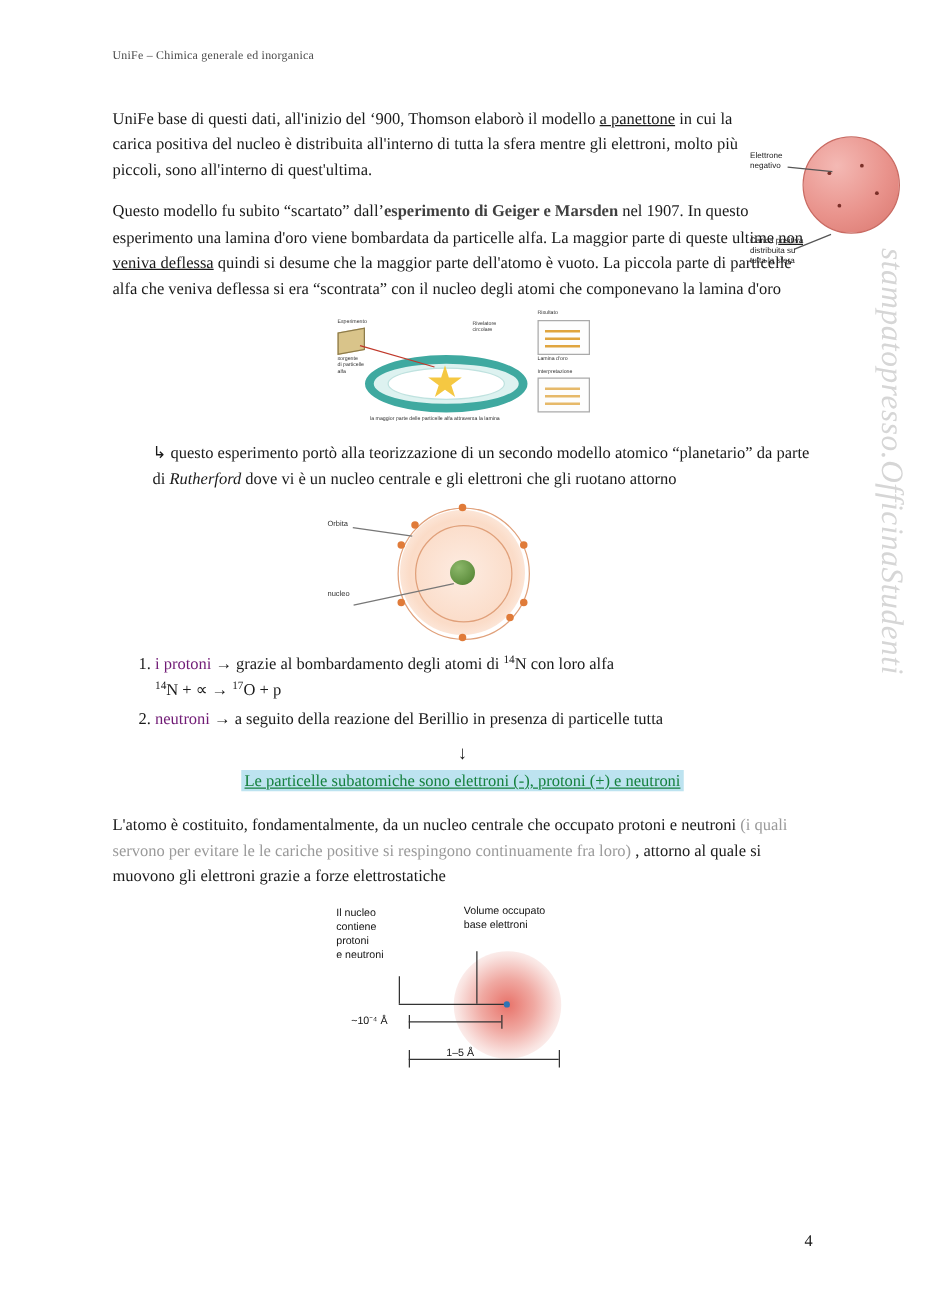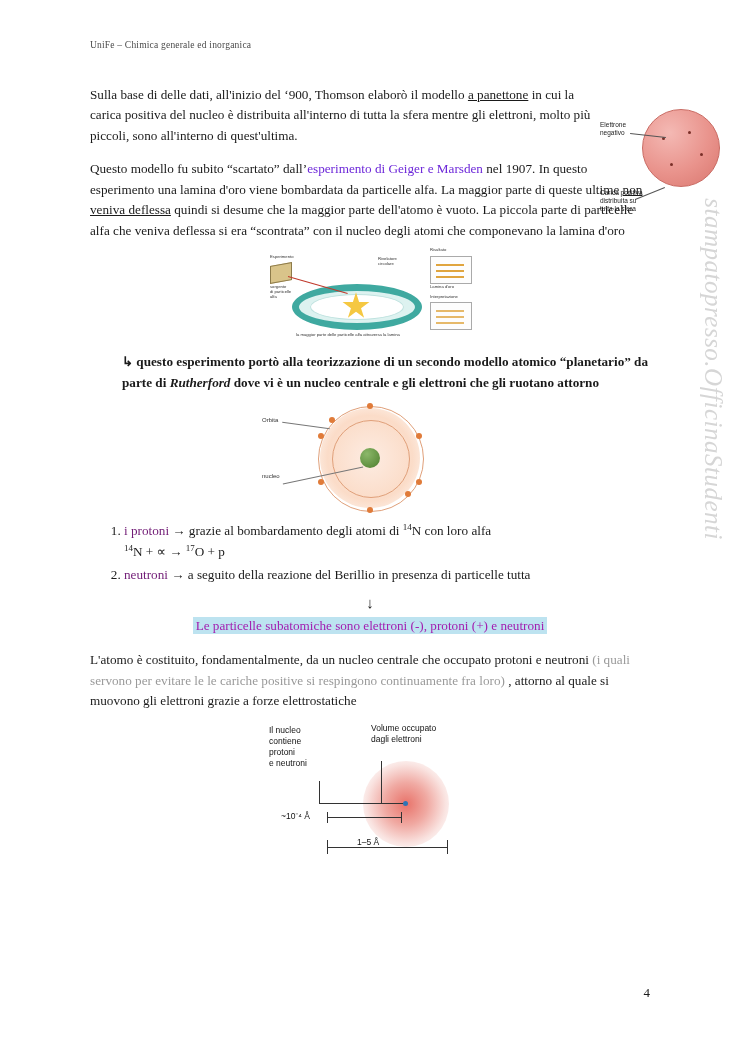--- a/index.html
+++ b/index.html
@@ -37,21 +37,21 @@
     width: 560px;
   }
   p.para {
     margin: 0 0 13px 0;
     font-size: 13.2px;
     line-height: 1.55;
     text-align: left;
   }
   .u { text-decoration: underline; }
   .blue { color: #701a75; }
-  .blue-b { color: #6d28d9; font-weight: normal; }
+  .blue-b { color: #404040; font-weight: bold; }
   .ital { font-style: italic; }
   .sup { font-size: 9px; vertical-align: super; }
 
   .narrow { width: 505px; }
 
   
   .fig-thomson {
     position: absolute;
     top: 95px;
     left: 600px;
@@ -220,23 +220,24 @@
     text-align: center;
     font-size: 15px;
     margin: 8px 0 4px 0;
   }
   .highlight-line {
     text-align: center;
     margin: 0 0 16px 0;
   }
   .highlight {
     background: #bde3f0;
-    color: #a21caf;
+    color: #15803d;
     font-size: 13.2px;
     padding: 1px 3px;
+    text-decoration: underline;
   }
   .grey { color: #9a9a9a; }
 
   
   .fig-atom {
     position: relative;
     margin: 12px auto 0 auto;
     width: 250px;
     height: 140px;
   }
@@ -298,21 +299,20 @@
     right: 95px;
     bottom: 52px;
     font-size: 13px;
     color: #1a1a1a;
   }
   .indent-note {
     margin: 0 0 10px 0;
     padding-left: 32px;
     font-size: 13.2px;
     line-height: 1.55;
-    font-weight: bold;
   }
 </style>
 </head>
 <body>
 
 <div class="page">
 
   <div class="header">UniFe – Chimica generale ed inorganica</div>
 
   <div class="fig-thomson">
@@ -326,21 +326,21 @@
     <div class="fig-label" style="left:0px; top:26px; white-space:pre;">Elettrone
 negativo</div>
     <div class="fig-label" style="left:0px; top:94px; white-space:pre;">Carica positiva
 distribuita su
 tutta la sfera</div>
   </div>
 
   <div class="content">
 
     <p class="para narrow">
-      <span>Sulla base di delle dati, all'inizio del ‘900, Thomson elaborò il modello </span><span class="u">a panettone</span><span> in cui la carica positiva del nucleo è distribuita all'interno di tutta la sfera mentre gli elettroni, molto più piccoli, sono all'interno di quest'ultima.</span>
+      <span>UniFe base di questi dati, all'inizio del ‘900, Thomson elaborò il modello </span><span class="u">a panettone</span><span> in cui la carica positiva del nucleo è distribuita all'interno di tutta la sfera mentre gli elettroni, molto più piccoli, sono all'interno di quest'ultima.</span>
     </p>
 
     <p class="para">
       <span>Questo modello fu subito “scartato” dall’</span><span class="blue-b">esperimento di Geiger e Marsden</span><span> nel 1907. In questo esperimento una lamina d'oro viene bombardata da particelle alfa. La maggior parte di queste ultime </span><span class="u">non veniva deflessa</span><span> quindi si desume che la maggior parte dell'atomo è vuoto. La piccola parte di particelle alfa che veniva deflessa si era “scontrata” con il nucleo degli atomi che componevano la lamina d'oro</span>
     </p>
 
     <div class="fig-geiger">
       <div class="geiger-ring"></div>
       <div class="geiger-ring-inner"></div>
       <div class="geiger-burst"></div>
@@ -416,21 +416,21 @@
 
     <div class="fig-atom">
       <div class="atom-cloud"></div>
       <div class="atom-core"></div>
 
       <div class="atom-txt" style="left:24px; top:0px; white-space:pre;">Il nucleo
 contiene
 protoni
 e neutroni</div>
       <div class="atom-txt" style="left:126px; top:-2px; white-space:pre;">Volume occupato
-dagli elettroni</div>
+base elettroni</div>
 
       <div class="atom-line" style="left:74px; top:56px; width:1px; height:22px;"></div>
       <div class="atom-line" style="left:74px; top:78px; width:84px; height:1px;"></div>
       <div class="atom-line" style="left:136px; top:36px; width:1px; height:42px;"></div>
 
       <div class="atom-txt" style="left:36px; top:86px;">~10⁻⁴ Å</div>
       <div class="dim" style="left:82px; top:92px; width:74px;"></div>
       <div class="dim-cap" style="left:82px; top:87px; height:11px;"></div>
       <div class="dim-cap" style="left:156px; top:87px; height:11px;"></div>
 

